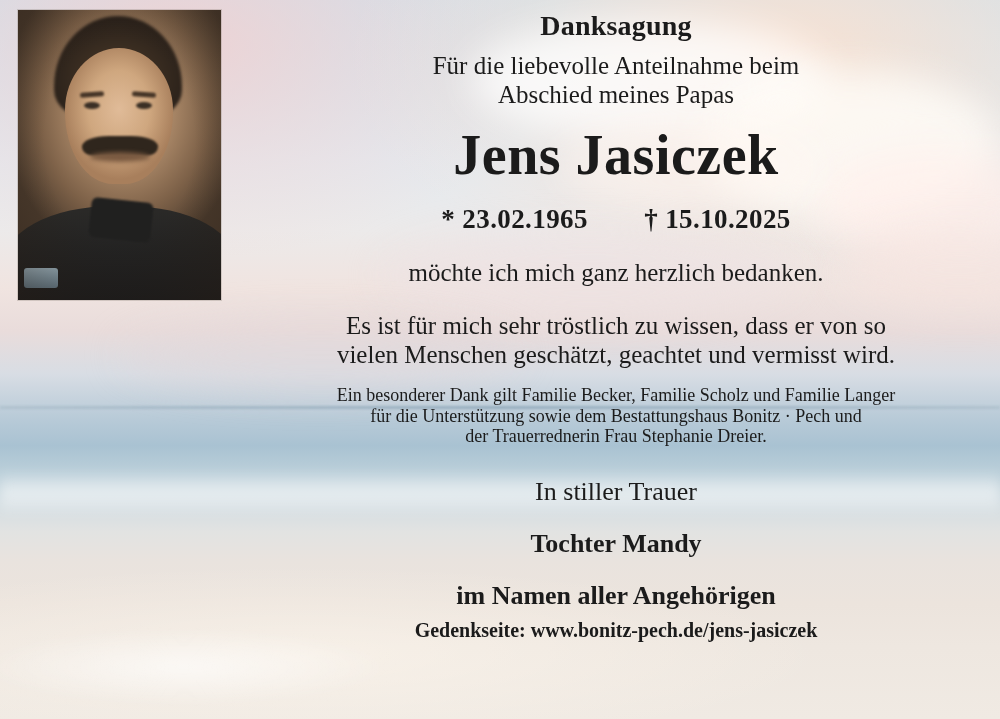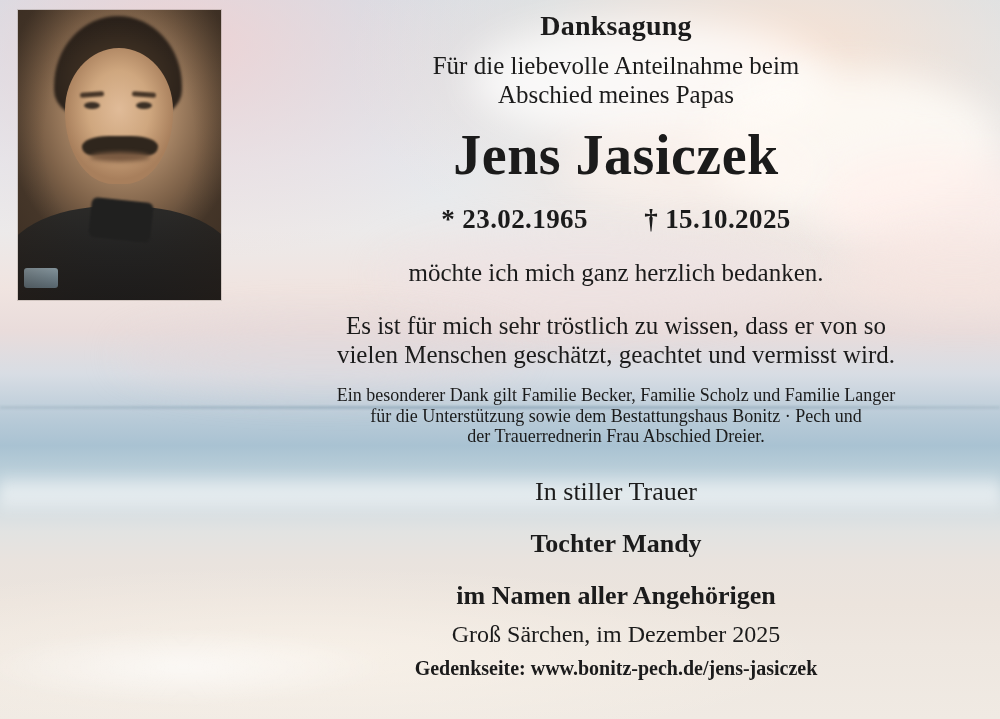--- a/index.html
+++ b/index.html
@@ -325,24 +325,23 @@
     <div class="t-thanks ln">möchte ich mich ganz herzlich bedanken.</div>
 
     <div class="t-para1">
       <div class="ln">Es ist für mich sehr tröstlich zu wissen, dass er von so</div>
       <div class="ln">vielen Menschen geschätzt, geachtet und vermisst wird.</div>
     </div>
 
     <div class="t-para2">
       <div class="ln">Ein besonderer Dank gilt Familie Becker, Familie Scholz und Familie Langer</div>
       <div class="ln">für die Unterstützung sowie dem Bestattungshaus Bonitz · Pech und</div>
-      <div class="ln">der Trauerrednerin Frau Abschied Dreier.</div>
+      <div class="ln">der Trauerrednerin Frau Stephanie Dreier.</div>
     </div>
 
     <div class="t-stiller ln">In stiller Trauer</div>
     <div class="t-tochter ln">Tochter Mandy</div>
     <div class="t-namen ln">im Namen aller Angehörigen</div>
 
-    <div class="t-place ln">Groß Särchen, im Dezember 2025</div>
     <div class="t-web ln">Gedenkseite: www.bonitz-pech.de/jens-jasiczek</div>
 
   </div>
 </div>
 
 </body></html>

